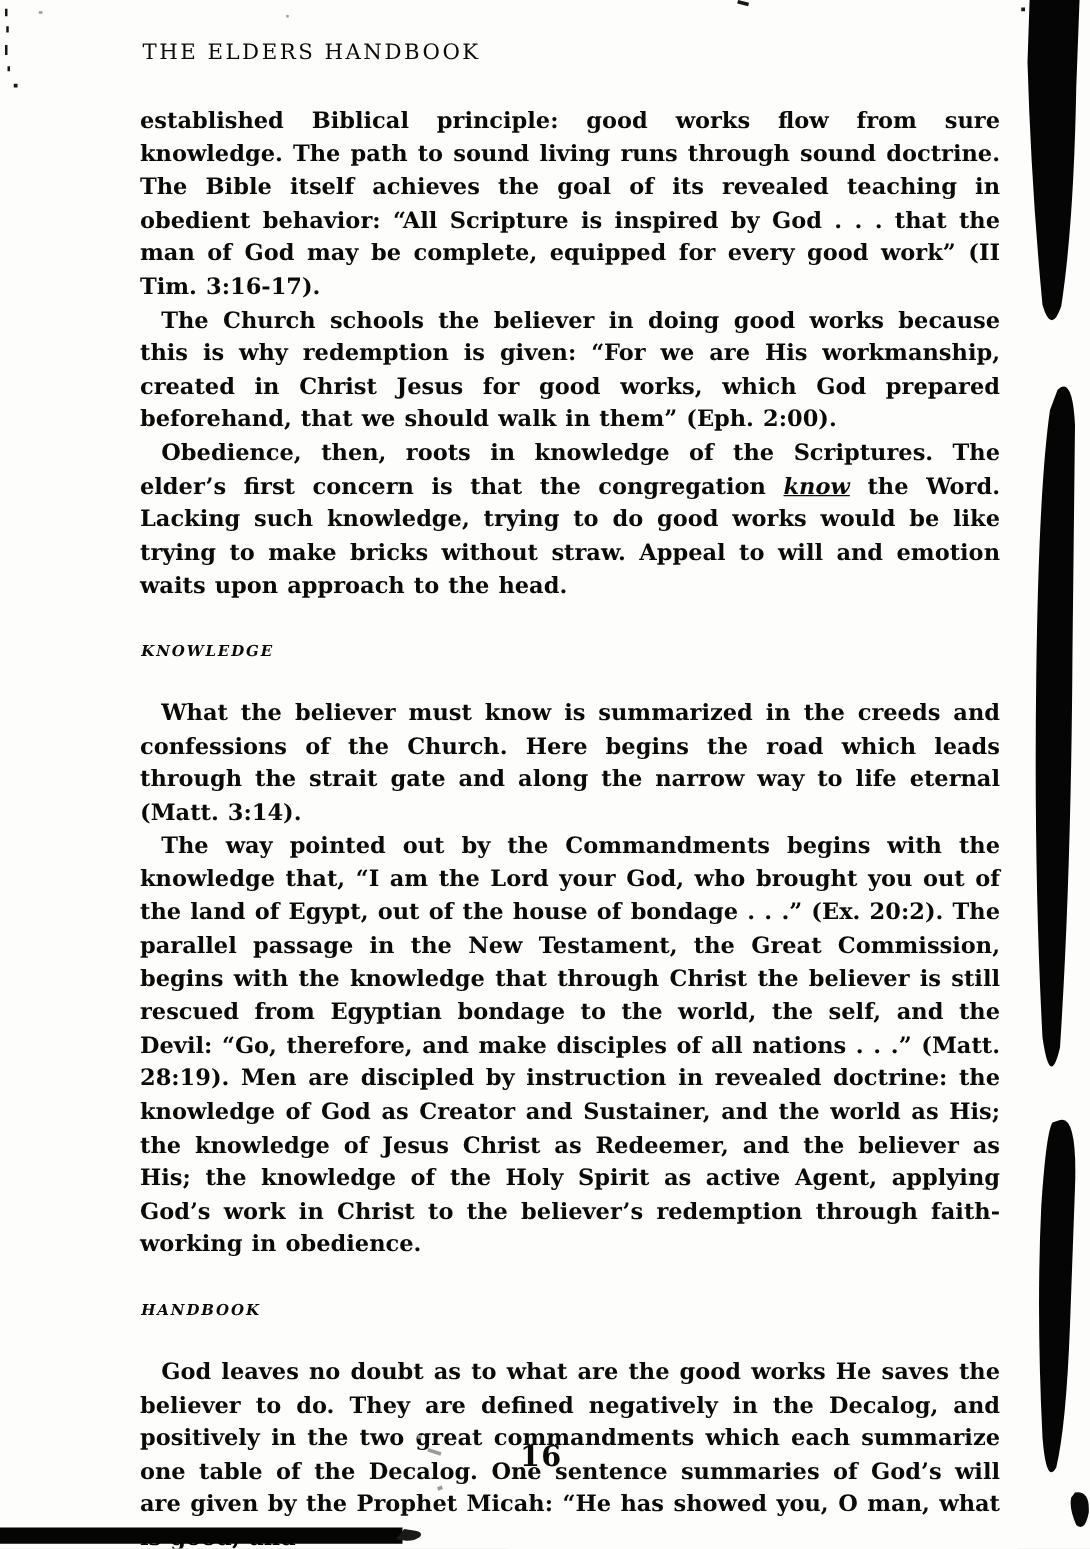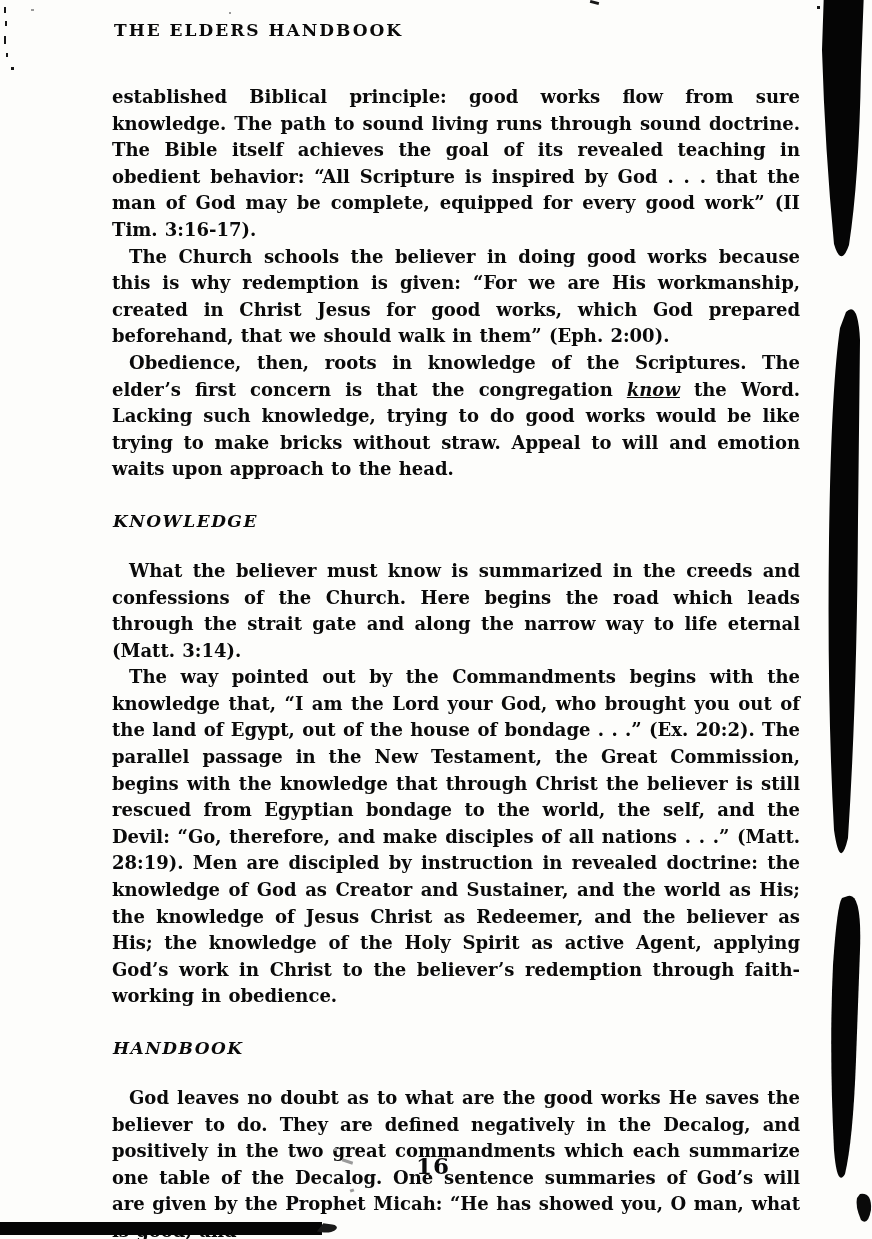--- a/index.html
+++ b/index.html
@@ -3,34 +3,34 @@
 <meta charset="utf-8">
 <style>
   :root { --ink:#0a0a0a; --paper:#fdfdfb; }
   html,body { margin:0; padding:0; background:#e8e8e8; }
   .page {
     position:relative; width:872px; height:1239px;
     background:var(--paper); overflow:hidden;
     font-family:"DejaVu Serif", serif; color:var(--ink);
   }
   .running-header {
-    position:absolute; top:20px; left:114px;
-    font-size:17px; font-weight:700; letter-spacing:2px;
+    position:absolute; top:32px; left:114px;
+    font-size:17px; font-weight:400; letter-spacing:2px;
     white-space:nowrap;
   }
   .content {
     position:absolute; top:84px; left:112px; width:688px;
     font-size:18px; line-height:26.6px; font-weight:700;
     text-align:justify; word-spacing:1px;
   }
   .content p { margin:0; text-indent:17px; }
   .content p.no-indent { text-indent:0; }
   .content h2 {
     margin:25px 0 23px 1px;
-    font-size:17px; font-weight:700; font-style:italic;
+    font-size:12px; font-weight:700; font-style:italic;
     letter-spacing:1.5px; text-indent:0; line-height:27px;
   }
   .content em { font-style:italic;text-decoration:underline; }
   .page-number {
     position:absolute; top:1152px; left:416px;
     font-size:23px; font-weight:700; letter-spacing:1px;
   }
   .artifact-layer { position:absolute; inset:0; pointer-events:none; }
   .speck { position:absolute; background:#161616; }
   .speck.gray { background:#9a9a9a; }

